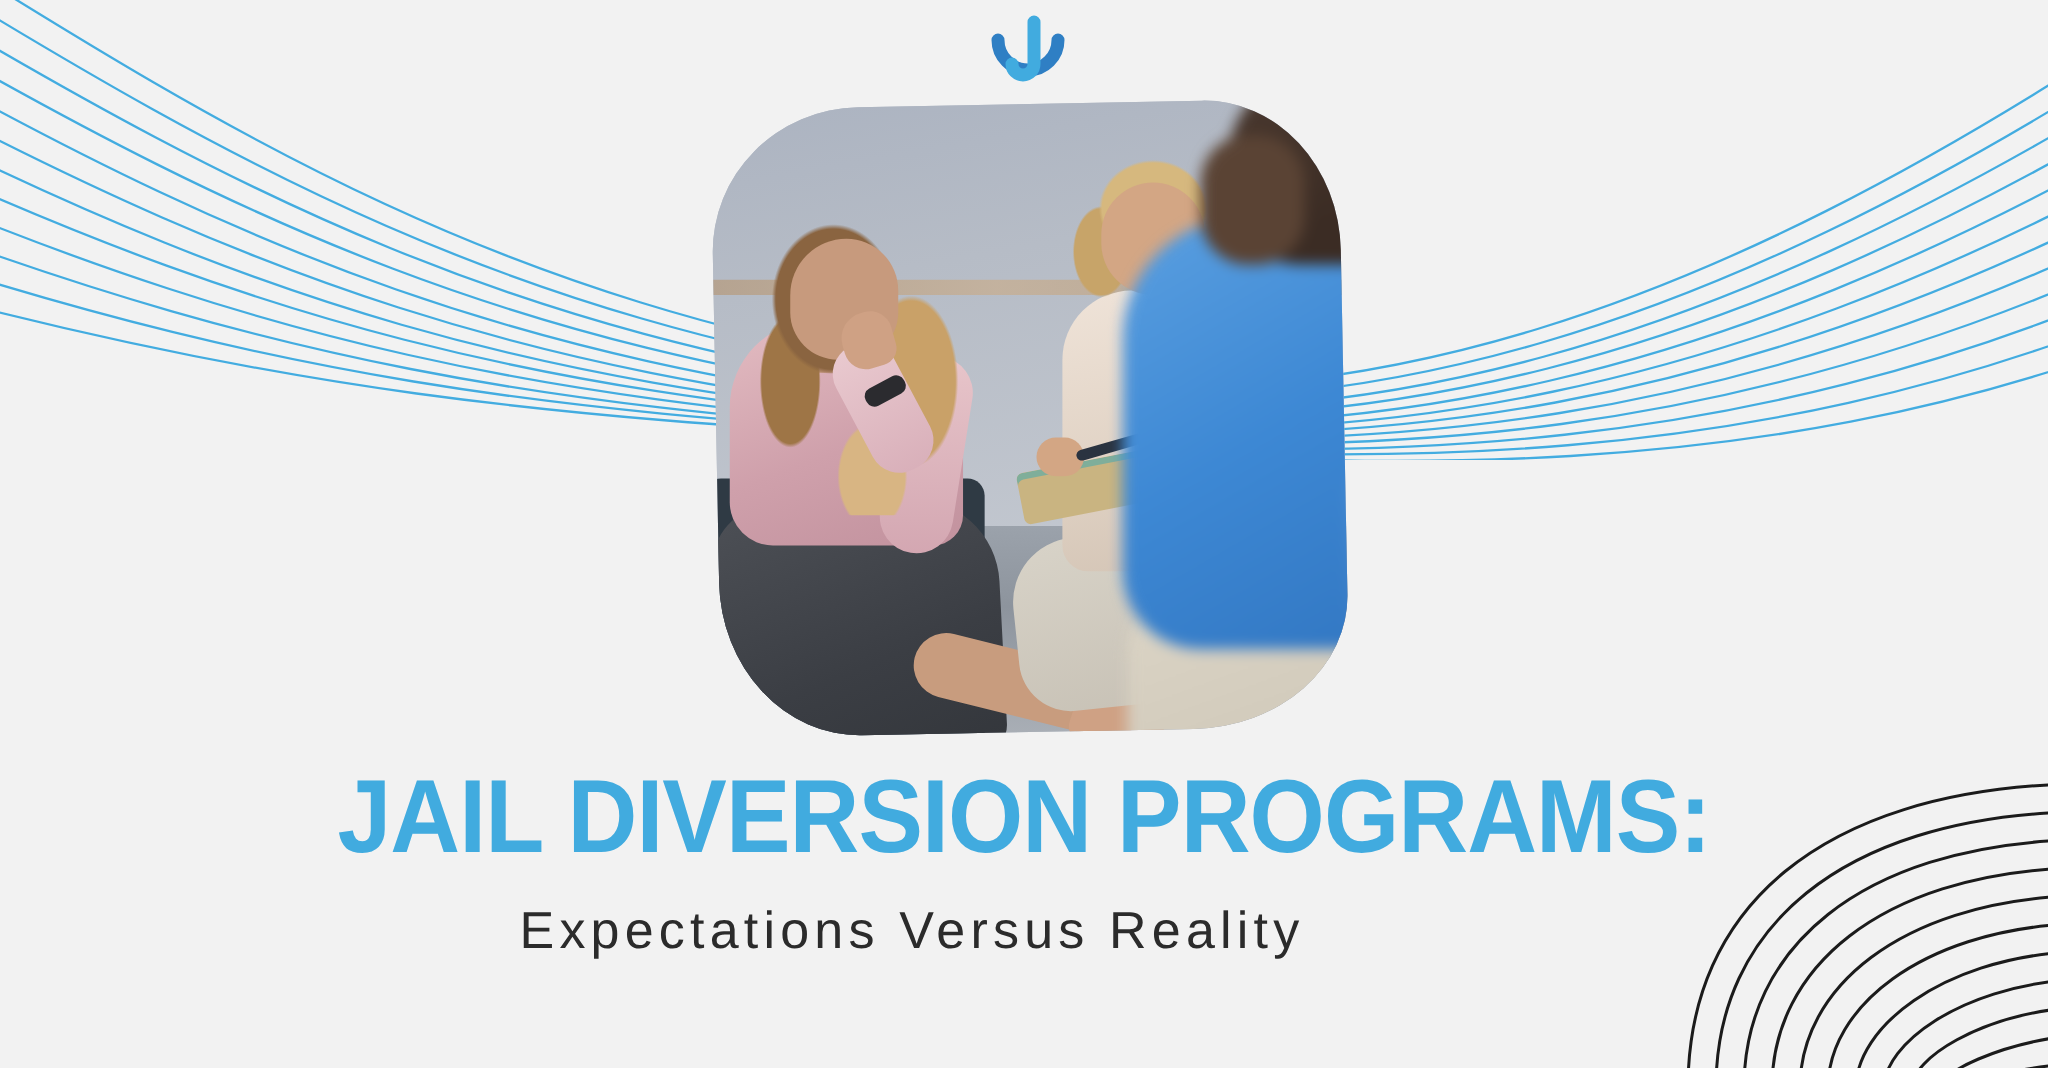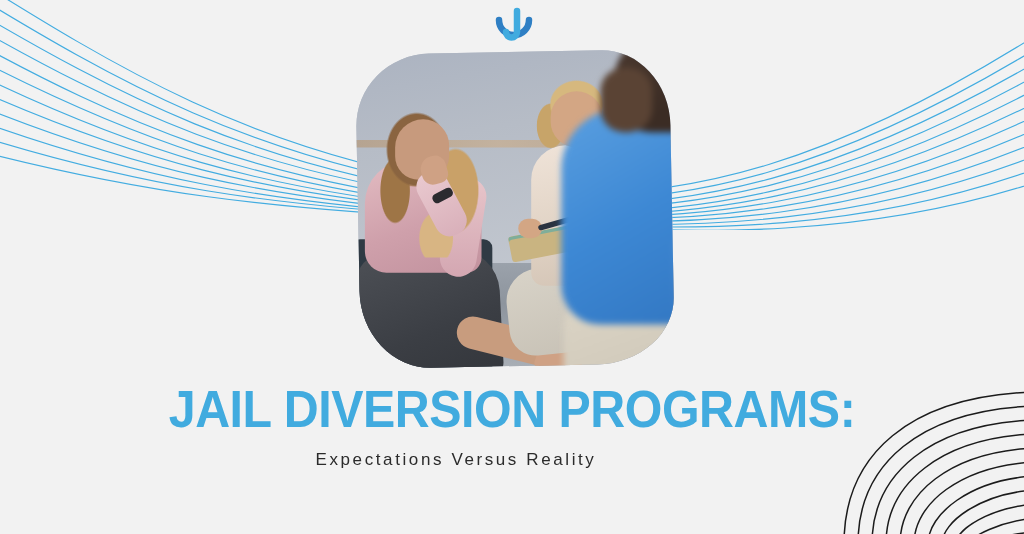--- a/index.html
+++ b/index.html
@@ -304,21 +304,21 @@
     z-index: 5;
   }
   .subtitle {
     position: absolute;
     left: 0;
     top: 450px;
     width: 912px;
     text-align: center;
     font-family: "Liberation Sans", sans-serif;
     font-weight: 400;
-    font-size: 17px;
+    font-size: 26px;
     letter-spacing: 2.6px;
     color: #2b2b2b;
     z-index: 5;
   }
 </style>
 </head>
 <body>
 
 <div id="canvas">
 

